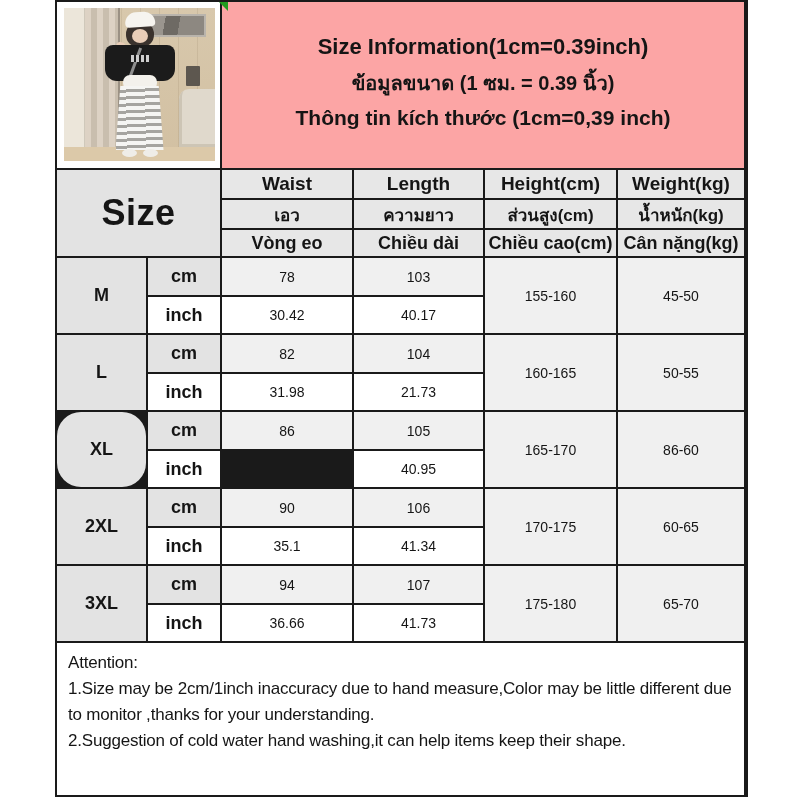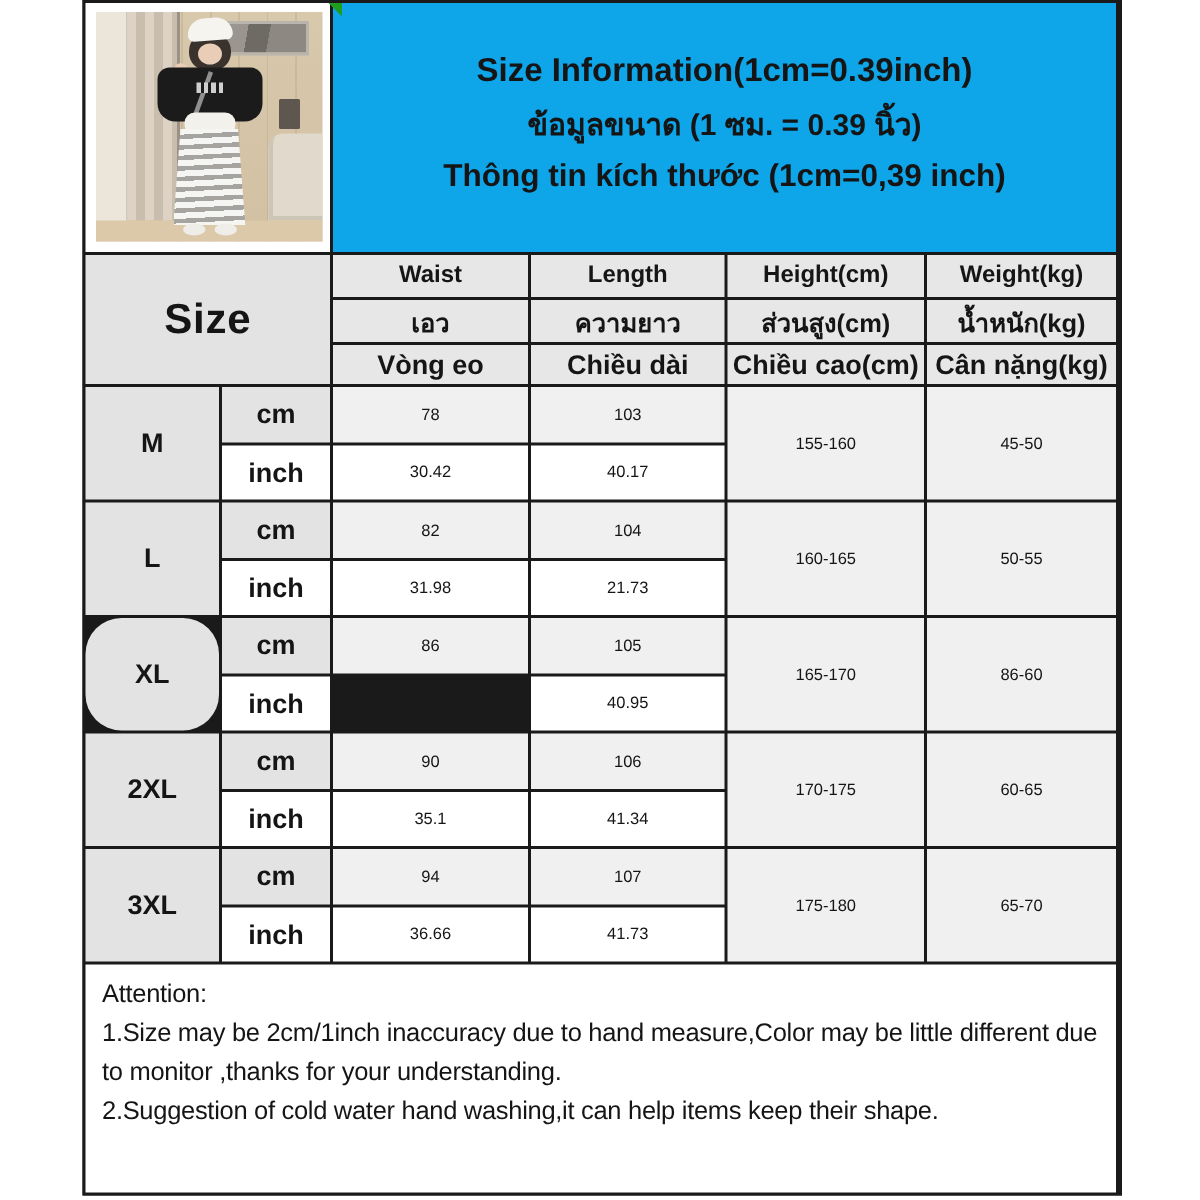--- a/index.html
+++ b/index.html
@@ -9,38 +9,38 @@
 
   
   .sheet {
     position:absolute; left:55px; top:0; width:693px; height:797px;
     border:2px solid #1a1a1a; background:#1a1a1a;
     display:grid; gap:2px;
     grid-template-columns:89px 72px 130px 129px 131px 126px;
     grid-template-rows:166px 28px 28px 26px 37px 36px 37px 36px 37px 36px 37px 36px 37px 36px 152px;
   }
   .cell { display:flex; align-items:center; justify-content:center; text-align:center; }
-  .bg-title  { background:#0ea5e9; }
+  .bg-title  { background:#fca5a5; }
   .bg-head   { background:#e7e7e7; }
   .bg-dark   { background:#e3e3e3; }
   .bg-light  { background:#f0f0f0; }
   .bg-white  { background:#ffffff; }
 
   .title-cell { flex-direction:column; row-gap:7px; padding-bottom:6px; }
   .t1 { font-size:22px; font-weight:bold; }
   .t2 { font-size:20px; font-weight:bold; }
   .t3 { font-size:21px; font-weight:bold; }
 
-  .size-big   { font-size:28px; font-weight:bold; letter-spacing:0.5px; }
-  .head-en    { font-size:16px; font-weight:bold; }
+  .size-big   { font-size:36px; font-weight:bold; letter-spacing:0.5px; }
+  .head-en    { font-size:19px; font-weight:bold; }
   .head-th    { font-size:17px; font-weight:bold; }
   .head-vi    { font-size:18px; font-weight:bold; }
   .size-lbl   { font-size:18px; font-weight:bold; }
   .unit-lbl   { font-size:18px; font-weight:bold; }
-  .val        { font-size:11px;text-align:center; }
+  .val        { font-size:14px;text-align:center; }
 
   .attention  { display:block; padding:7px 11px 0 11px; text-align:left;
                 font-size:17px; line-height:1.53; letter-spacing:-0.2px; }
 
   
   .corner-flag { position:absolute; left:164px; top:2px; width:0; height:0;
     border-top:9px solid #1f9d1f; border-left:9px solid transparent; }
 
   
   .photo-cell { background:#ffffff; padding:6px 5px 7px 7px; display:flex; }

